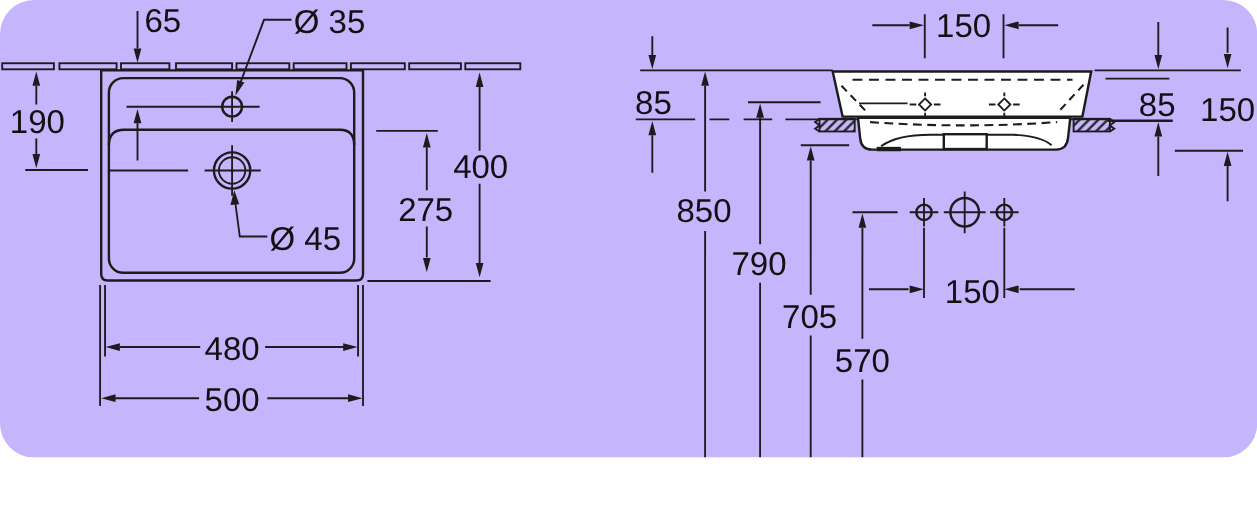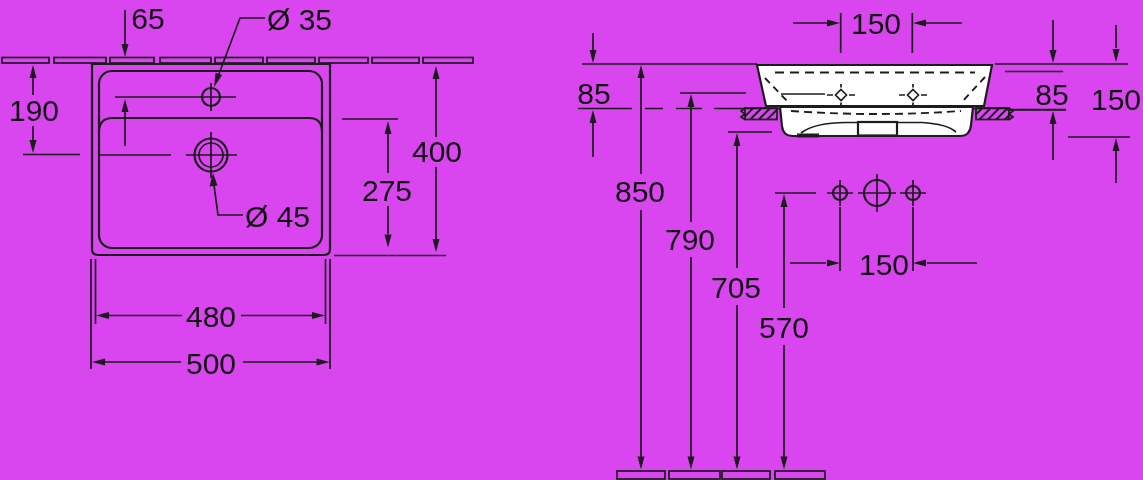--- a/index.html
+++ b/index.html
@@ -1,16 +1,16 @@
 <!DOCTYPE html>
 <html><head>
 <meta charset="utf-8">
 <style>
   html,body{margin:0;padding:0;background:#ffffff;}
-  .sheet{position:relative;width:1143px;height:480px;background:#d946ef;overflow:hidden;}
+  .sheet{position:relative;width:1143px;height:416px;background:#c4b5fd;overflow:hidden;border-radius:31px;}
   svg{display:block;}
   text{font-family:"Liberation Sans","DejaVu Sans",sans-serif;font-size:30px;fill:#111;}
   .ln{stroke:#1c1c1c;stroke-width:2.2;fill:none;}
   .thin{stroke:#1c1c1c;stroke-width:1.7;fill:none;}
   .dash{stroke:#1c1c1c;stroke-width:1.9;fill:none;}
   .fillshape{fill:#ffffff;stroke:#1c1c1c;stroke-width:2.2;}
   .arrow{fill:#1c1c1c;stroke:none;}
 </style>
 </head>
 <body>

